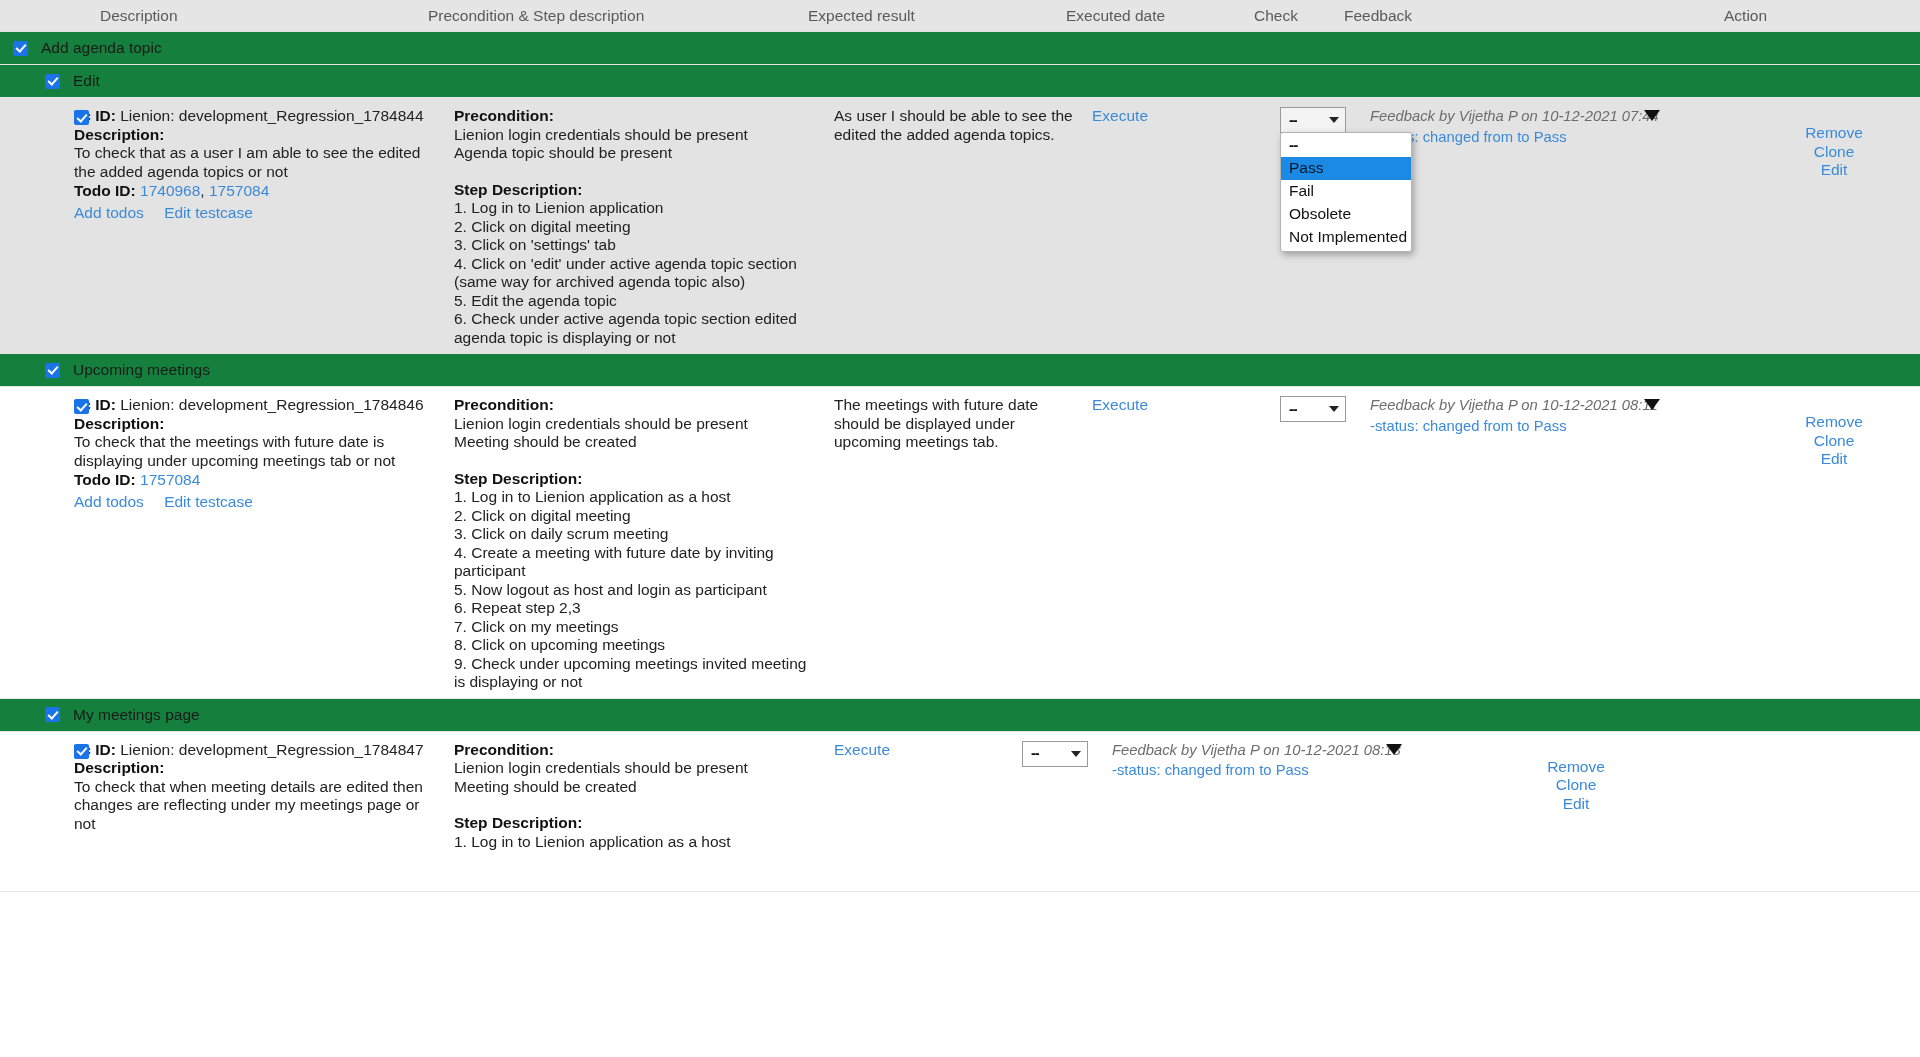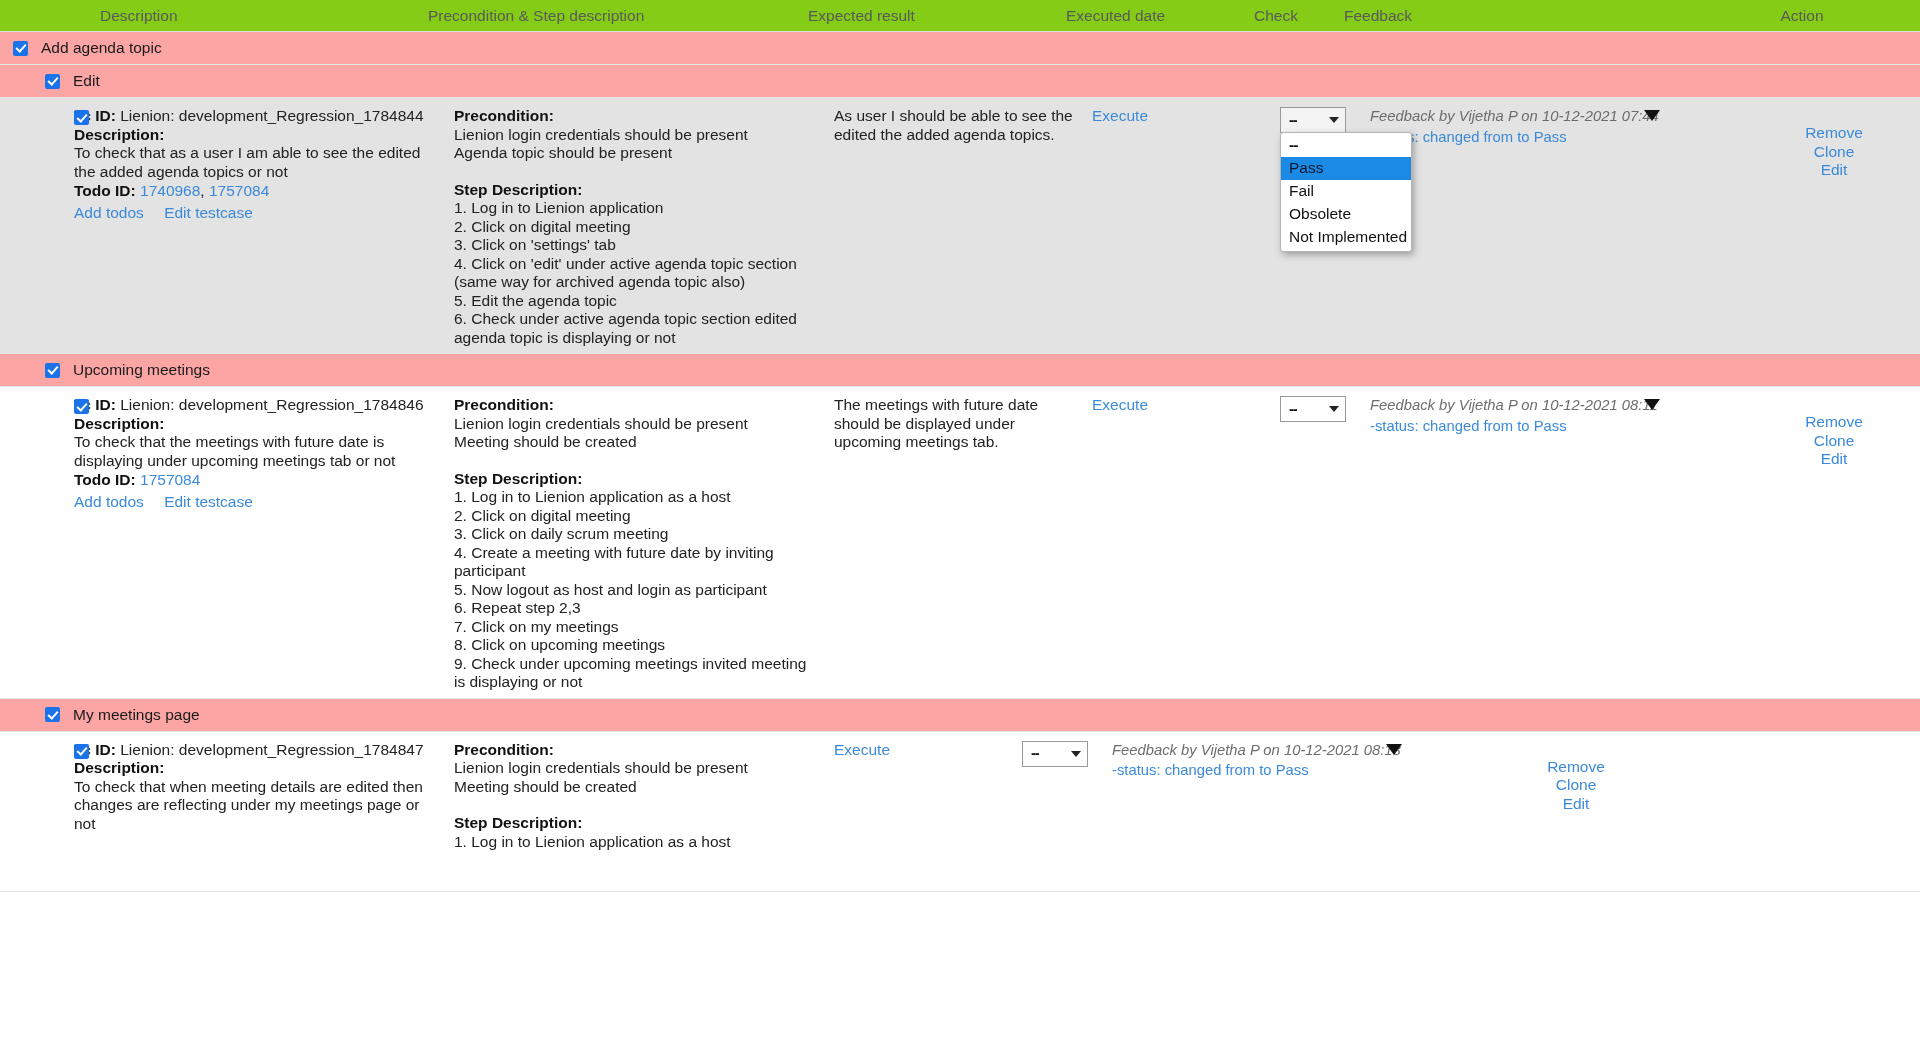--- a/index.html
+++ b/index.html
@@ -11,21 +11,21 @@
     font-size: 15.5px;
     color: #222222;
     overflow: hidden;
   }
 
   .table-wrap { width: 1920px; position: relative; }
 
   
   .thead {
     display: flex;
-    background: #84cc16;
+    background: #e5e5e5;
     height: 32px;
     align-items: center;
     color: #5a5a5a;
     font-size: 15.5px;
     border-bottom: 1px solid #e0e0e0;
   }
   .thead .cell { padding-left: 0; }
 
   
   .c-check  { width: 48px;  flex: 0 0 48px; }
@@ -33,27 +33,27 @@
   .c-step   { width: 380px; flex: 0 0 380px; }
   .c-exp    { width: 258px; flex: 0 0 258px; }
   .c-exec   { width: 188px; flex: 0 0 188px; }
   .c-status { width: 90px;  flex: 0 0 90px; }
   .c-feed   { width: 380px; flex: 0 0 380px; }
   .c-action { width: 196px; flex: 0 0 196px; }
 
   .thead .c-check { width: 100px; flex: 0 0 100px; }
   .thead .c-desc  { width: 328px; flex: 0 0 328px; }
 
-  .thead .c-action { text-align: center; padding-right: 40px; }
+  .thead .c-action { text-align: left; padding-right: 40px; }
 
   
   .grouprow {
     display: flex;
     align-items: center;
-    background: #fca5a5;
+    background: #15803d;
     border-bottom: 1px solid #e6e6e6;
     height: 33px;
     padding-left: 13px;
   }
   .grouprow.lvl2 { padding-left: 45px; }
   .grouprow .glabel { margin-left: 13px; font-size: 15.5px; color: #1a1a1a; }
 
   
   .tcrow {
     display: flex;

